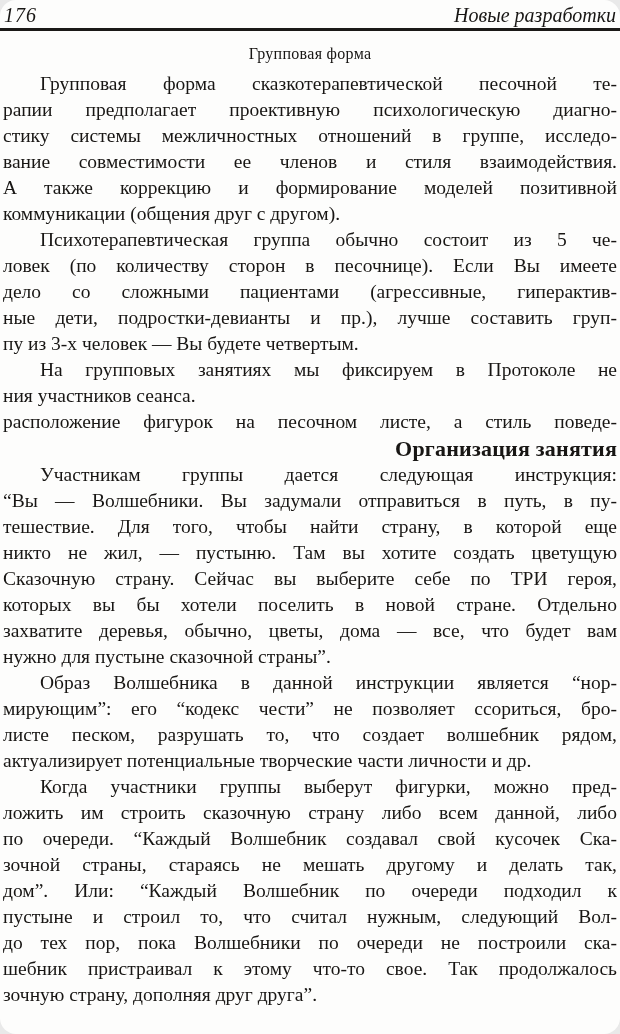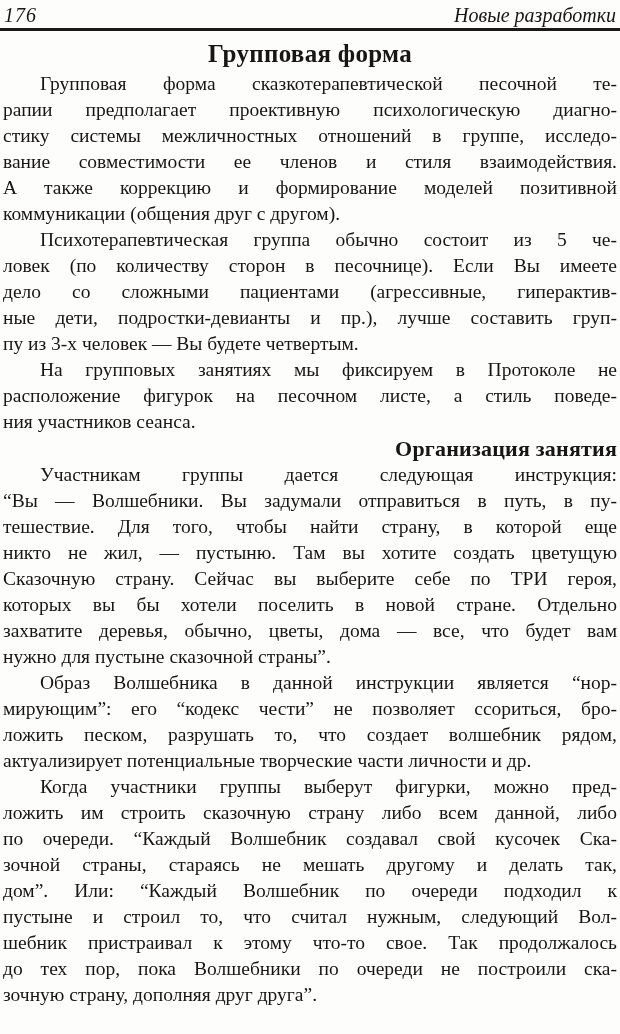--- a/index.html
+++ b/index.html
@@ -10,42 +10,43 @@
     font-family: "Liberation Serif", "DejaVu Serif", serif;
   }
   .page {
     position: relative;
     width: 620px;
     height: 1034px;
     box-sizing: border-box;
     background: #fdfdfc;
     color: #181614;
     overflow: hidden;
+    border-radius: 16px;
   }
   .page-header {
     display: flex;
     justify-content: space-between;
     align-items: baseline;
     font-style: italic;
     font-size: 20px;
     line-height: 24px;
     padding: 3px 4px 0 4px;
   }
   .page-header .page-number { letter-spacing: 1px; }
   .header-rule {
     height: 3px;
     background: #1b1917;
     margin-top: 1px;
   }
   .content {
     padding: 0 3px;
   }
   .page-title {
-    font-weight: bold;
-    font-size: 25px;
+    font-weight: normal;
+    font-size: 16px;
     line-height: 28px;
     text-align: center;
     margin: 9px 0 3px 0;
     letter-spacing: 0.3px;
   }
   .section-heading {
     font-weight: bold;
     font-size: 22px;
     line-height: 27px;
     text-align: right;
@@ -83,45 +84,45 @@
       </div>
       <div class="paragraph">
         <div class="text-line first">Психотерапевтическая группа обычно состоит из 5 че-</div>
         <div class="text-line">ловек (по количеству сторон в песочнице). Если Вы имеете</div>
         <div class="text-line">дело со сложными пациентами (агрессивные, гиперактив-</div>
         <div class="text-line">ные дети, подростки-девианты и пр.), лучше составить груп-</div>
         <div class="text-line last">пу из 3-х человек — Вы будете четвертым.</div>
       </div>
       <div class="paragraph">
         <div class="text-line first">На групповых занятиях мы фиксируем в Протоколе не</div>
+        <div class="text-line last">ния участников сеанса.</div>
         <div class="text-line">расположение фигурок на песочном листе, а стиль поведе-</div>
-        <div class="text-line last">ния участников сеанса.</div>
       </div>
       <div class="section-heading">Организация занятия</div>
       <div class="paragraph">
         <div class="text-line first">Участникам группы дается следующая инструкция:</div>
         <div class="text-line">“Вы — Волшебники. Вы задумали отправиться в путь, в пу-</div>
         <div class="text-line">тешествие. Для того, чтобы найти страну, в которой еще</div>
         <div class="text-line">никто не жил, — пустыню. Там вы хотите создать цветущую</div>
         <div class="text-line">Сказочную страну. Сейчас вы выберите себе по ТРИ героя,</div>
         <div class="text-line">которых вы бы хотели поселить в новой стране. Отдельно</div>
         <div class="text-line">захватите деревья, обычно, цветы, дома — все, что будет вам</div>
         <div class="text-line last">нужно для пустыне сказочной страны”.</div>
       </div>
       <div class="paragraph">
         <div class="text-line first">Образ Волшебника в данной инструкции является “нор-</div>
         <div class="text-line">мирующим”: его “кодекс чести” не позволяет ссориться, бро-</div>
-        <div class="text-line">ложить песком, разрушать то, что создает волшебник рядом,</div>
+        <div class="text-line">листе песком, разрушать то, что создает волшебник рядом,</div>
         <div class="text-line last">актуализирует потенциальные творческие части личности и др.</div>
       </div>
       <div class="paragraph">
         <div class="text-line first">Когда участники группы выберут фигурки, можно пред-</div>
         <div class="text-line">ложить им строить сказочную страну либо всем данной, либо</div>
         <div class="text-line">по очереди. “Каждый Волшебник создавал свой кусочек Ска-</div>
         <div class="text-line">зочной страны, стараясь не мешать другому и делать так,</div>
         <div class="text-line">дом”. Или: “Каждый Волшебник по очереди подходил к</div>
         <div class="text-line">пустыне и строил то, что считал нужным, следующий Вол-</div>
+        <div class="text-line">до тех пор, пока Волшебники по очереди не построили ска-</div>
         <div class="text-line">шебник пристраивал к этому что-то свое. Так продолжалось</div>
-        <div class="text-line">до тех пор, пока Волшебники по очереди не построили ска-</div>
         <div class="text-line last">зочную страну, дополняя друг друга”.</div>
       </div>
     </div>
 </div>
 
 </body></html>

